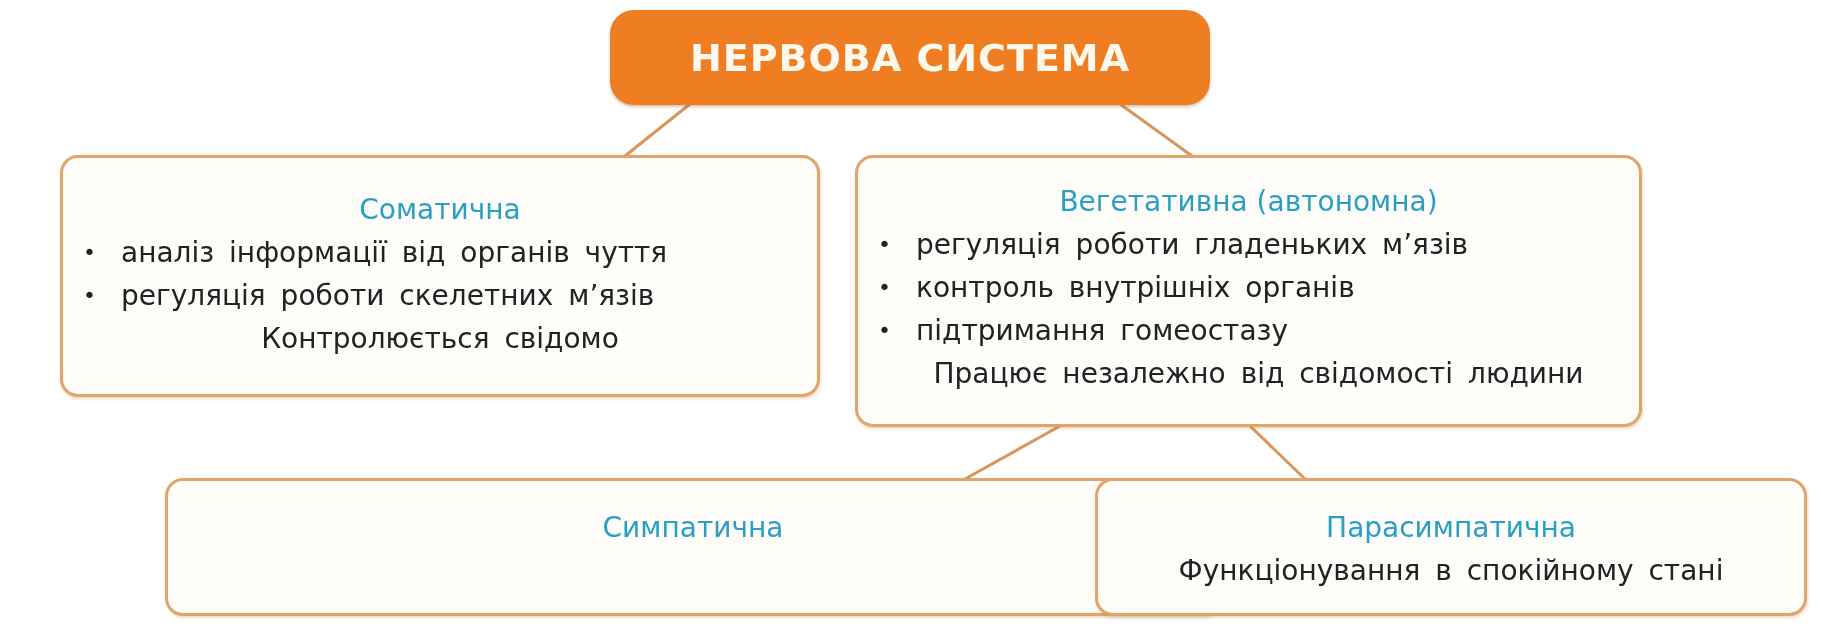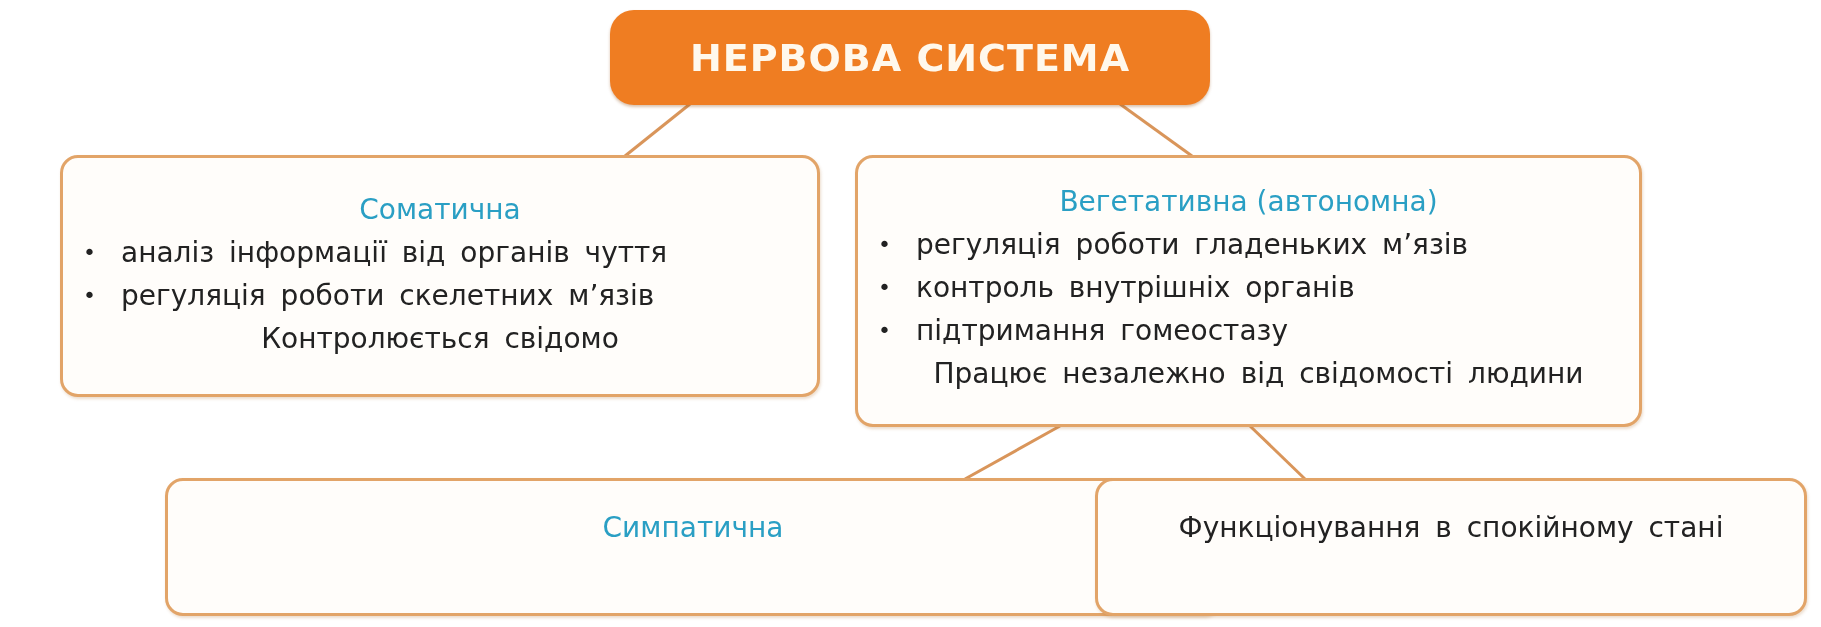--- a/index.html
+++ b/index.html
@@ -66,14 +66,15 @@
     <li>підтримання гомеостазу</li>
   </ul>
   <div class="note">Працює незалежно від свідомості людини</div>
 </div>
 
 <div class="box" id="sympathetic">
   <div class="title">Симпатична</div>
 </div>
 
 <div class="box" id="parasympathetic">
+  <div class="title">Парасимпатична</div>
   <div class="note">Функціонування в спокійному стані</div>
 </div>
 
 </body></html>

